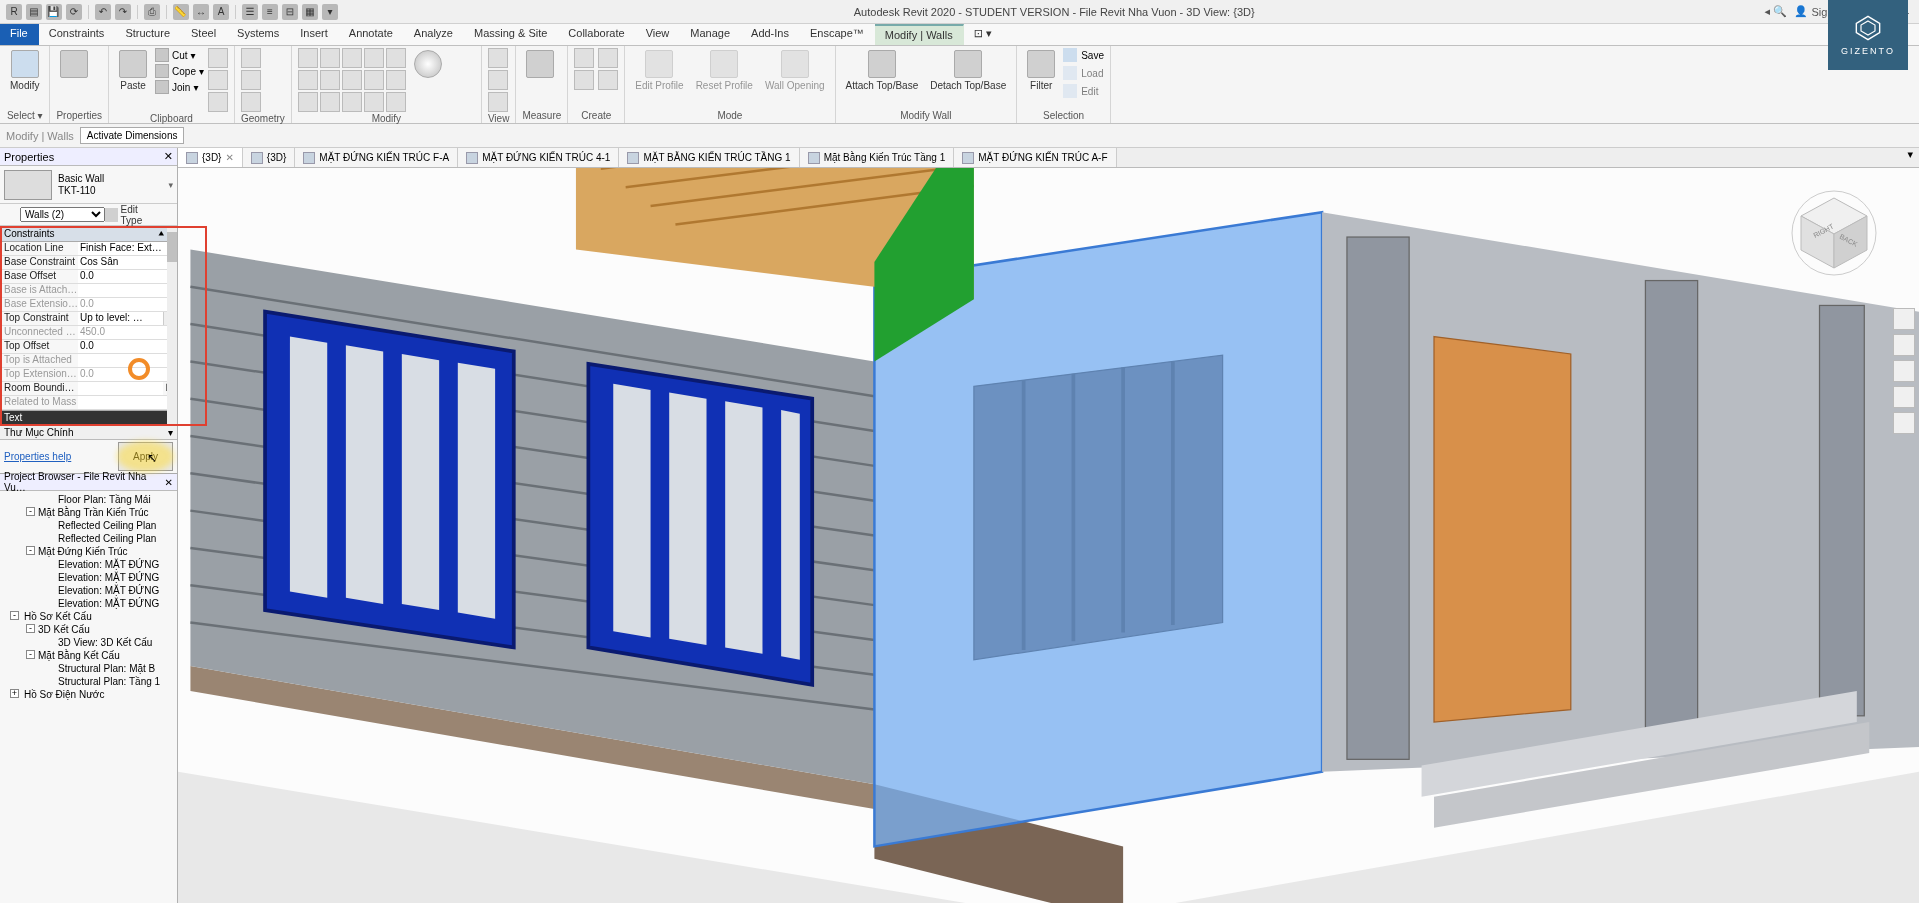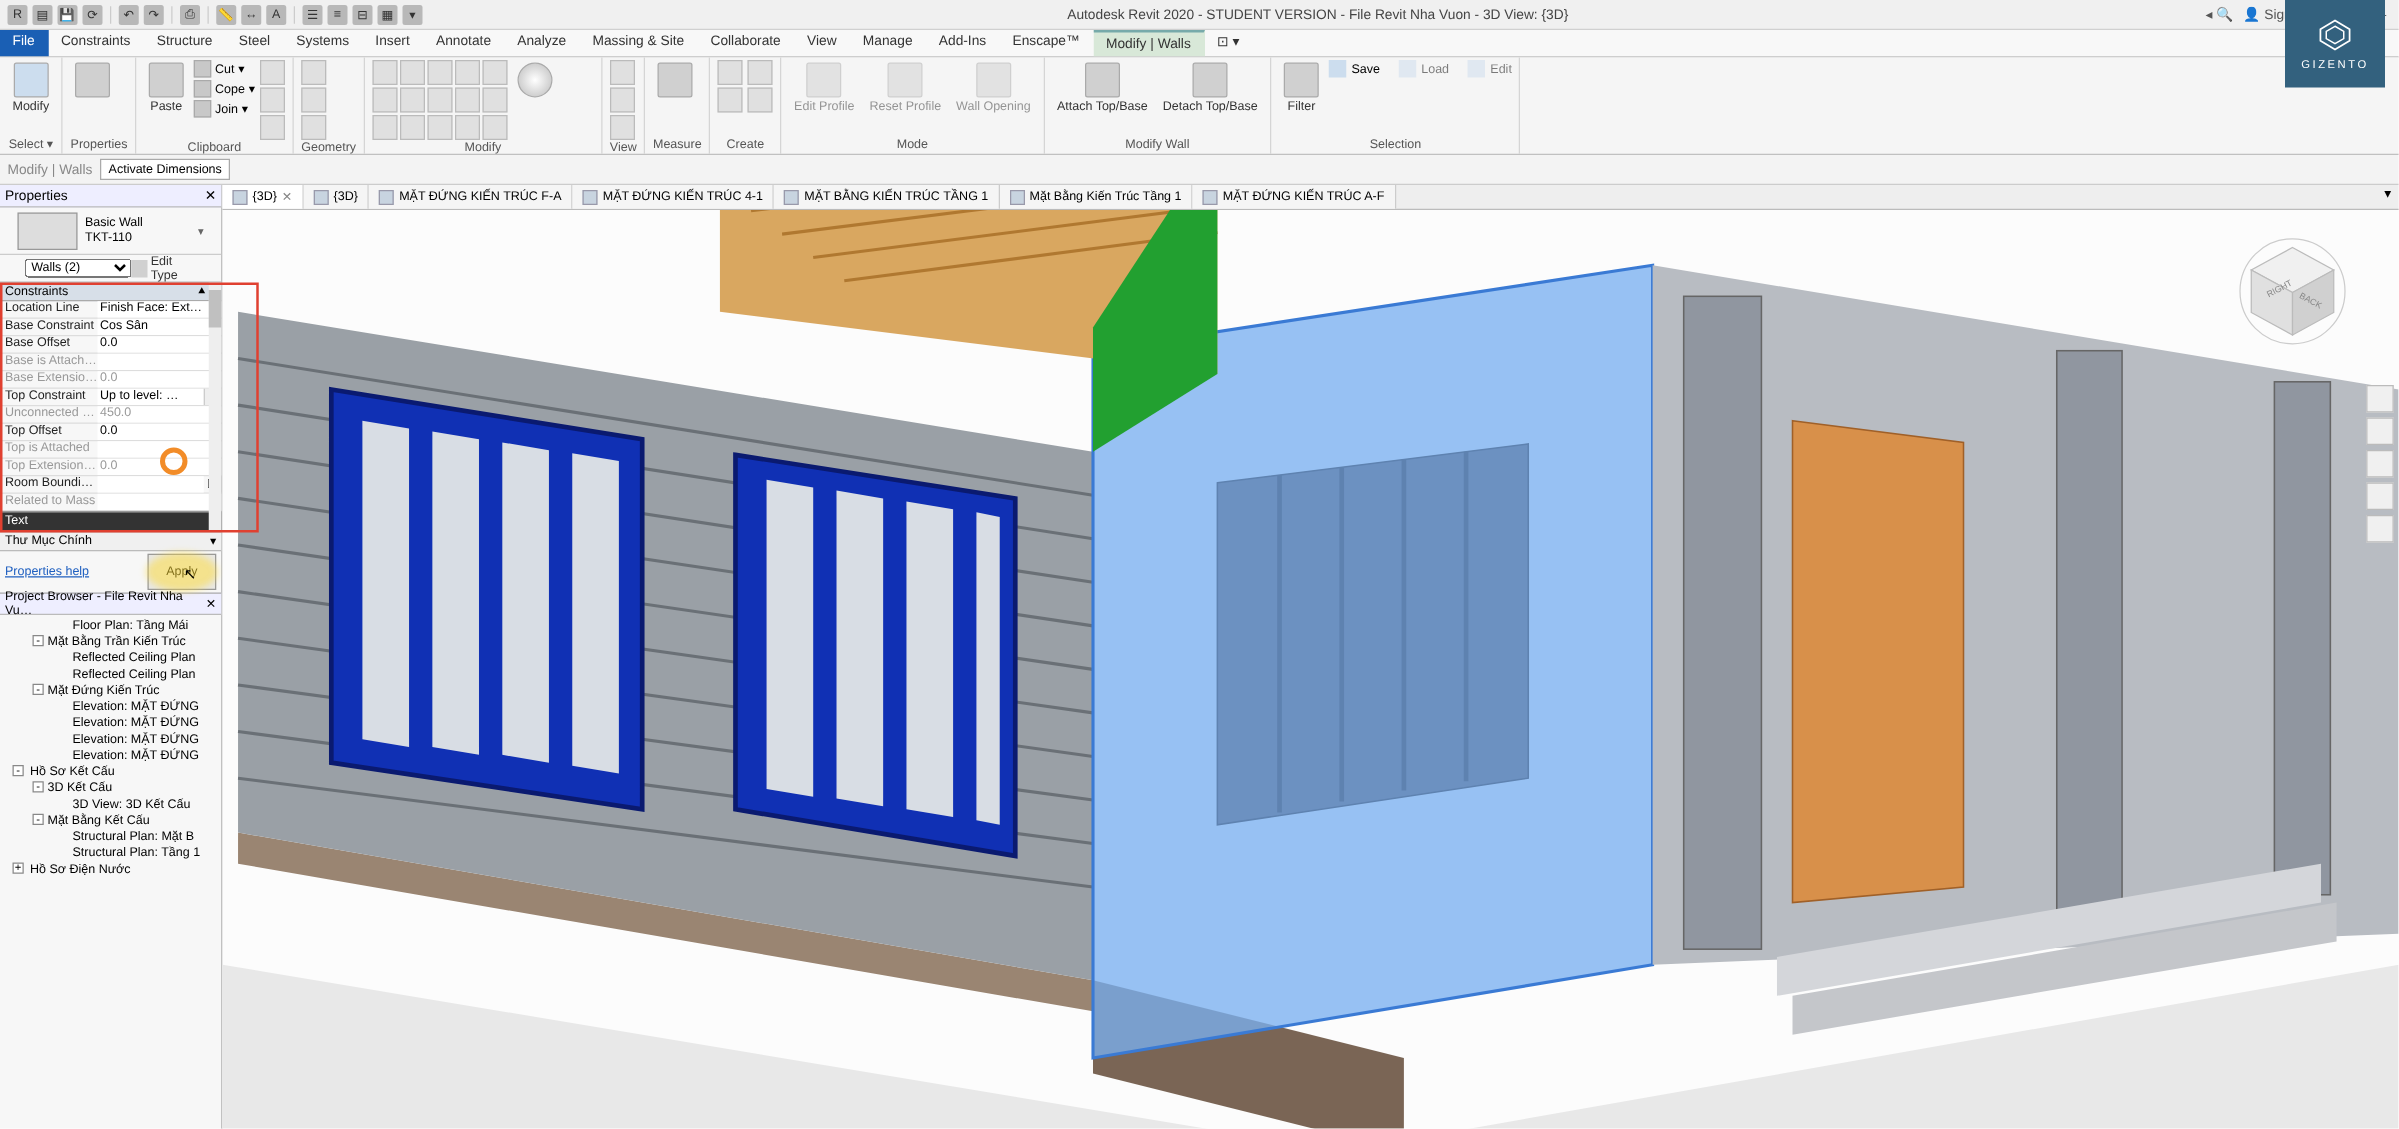--- a/index.html
+++ b/index.html
@@ -25,33 +25,33 @@
 .rgroup { border-right:1px solid #d5d5d5; padding:2px 6px; display:flex; flex-direction:column; justify-content:space-between; }
 .rgroup .glabel { font-size:10px; color:#555; text-align:center; padding-top:1px; }
 .rgroup .gbody { display:flex; gap:4px; align-items:flex-start; flex:1; }
 .bigbtn { display:flex; flex-direction:column; align-items:center; gap:2px; padding:2px 4px; cursor:pointer; font-size:10px; color:#333; }
 .bigbtn .bi { width:28px; height:28px; background:#d0d0d0; border:1px solid #aaa; border-radius:2px; }
 .smbtn { width:20px; height:20px; background:#e0e0e0; border:1px solid #bbb; cursor:pointer; font-size:9px; display:inline-flex; align-items:center; justify-content:center; }
 .smcol { display:flex; flex-direction:column; gap:2px; font-size:10px; }
 .smrow { display:flex; gap:3px; align-items:center; cursor:pointer; }
 .smrow .si { width:14px; height:14px; background:#c8c8c8; border:1px solid #aaa; }
 .btngrid { display:grid; grid-template-columns:repeat(5,20px); gap:2px; }
-.sel-save { display:flex; flex-direction:row; gap:15px; font-size:10px;}
+.sel-save { display:flex; flex-direction:column; gap:4px; font-size:10px;}
 .sel-save div{display:flex;gap:4px;align-items:center;cursor:pointer;}
 
 .optbar { height:24px; background:#f3f3f3; border-bottom:1px solid #ccc; display:flex; align-items:center; padding:0 6px; gap:6px; }
 .optbar .lbl { color:#888; font-size:11px; }
 .optbar .btn { background:#fff; border:1px solid #aaa; padding:2px 6px; font-size:10px; cursor:pointer; }
 
 .workzone { display:flex; height:calc(100% - 148px); }
 .left { width:178px; display:flex; flex-direction:column; border-right:1px solid #b0b0b0; background:#f7f7f7; }
 
 .props-head { height:18px; background:#eef; border-bottom:1px solid #bbb; display:flex; align-items:center; justify-content:space-between; padding:0 4px; }
 .props-head span:last-child { cursor:pointer; }
-.type-sel { height:38px; display:flex; align-items:center; border-bottom:1px solid #ccc; padding:2px 14px; }
+.type-sel { height:38px; display:flex; align-items:center; border-bottom:1px solid #ccc; padding:2px 4px; }
 .type-sel .thumb { width:48px; height:30px; background:#ddd; border:1px solid #999; margin-right:6px; }
 .type-sel .txt { font-size:10px; line-height:12px; flex:1; }
 .type-sel .dd { cursor:pointer; font-size:9px; color:#666; }
 .inst-row { height:22px; display:flex; align-items:center; justify-content:space-between; padding:0 20px; border-bottom:1px solid #ccc; }
 .inst-row select { font-size:10px; width:96px; }
 .edit-type { font-size:10px; color:#333; cursor:pointer; display:flex; gap:3px; align-items:center; }
 .edit-type .ei { width:14px; height:14px; background:#d0d0d0;}
 
 .props-grid { flex:0 0 auto; position:relative; }
 .redbox { border:2px solid #e04030; position:absolute; left:0; top:0; right:-30px; height:200px; pointer-events:none; z-index:5; }

